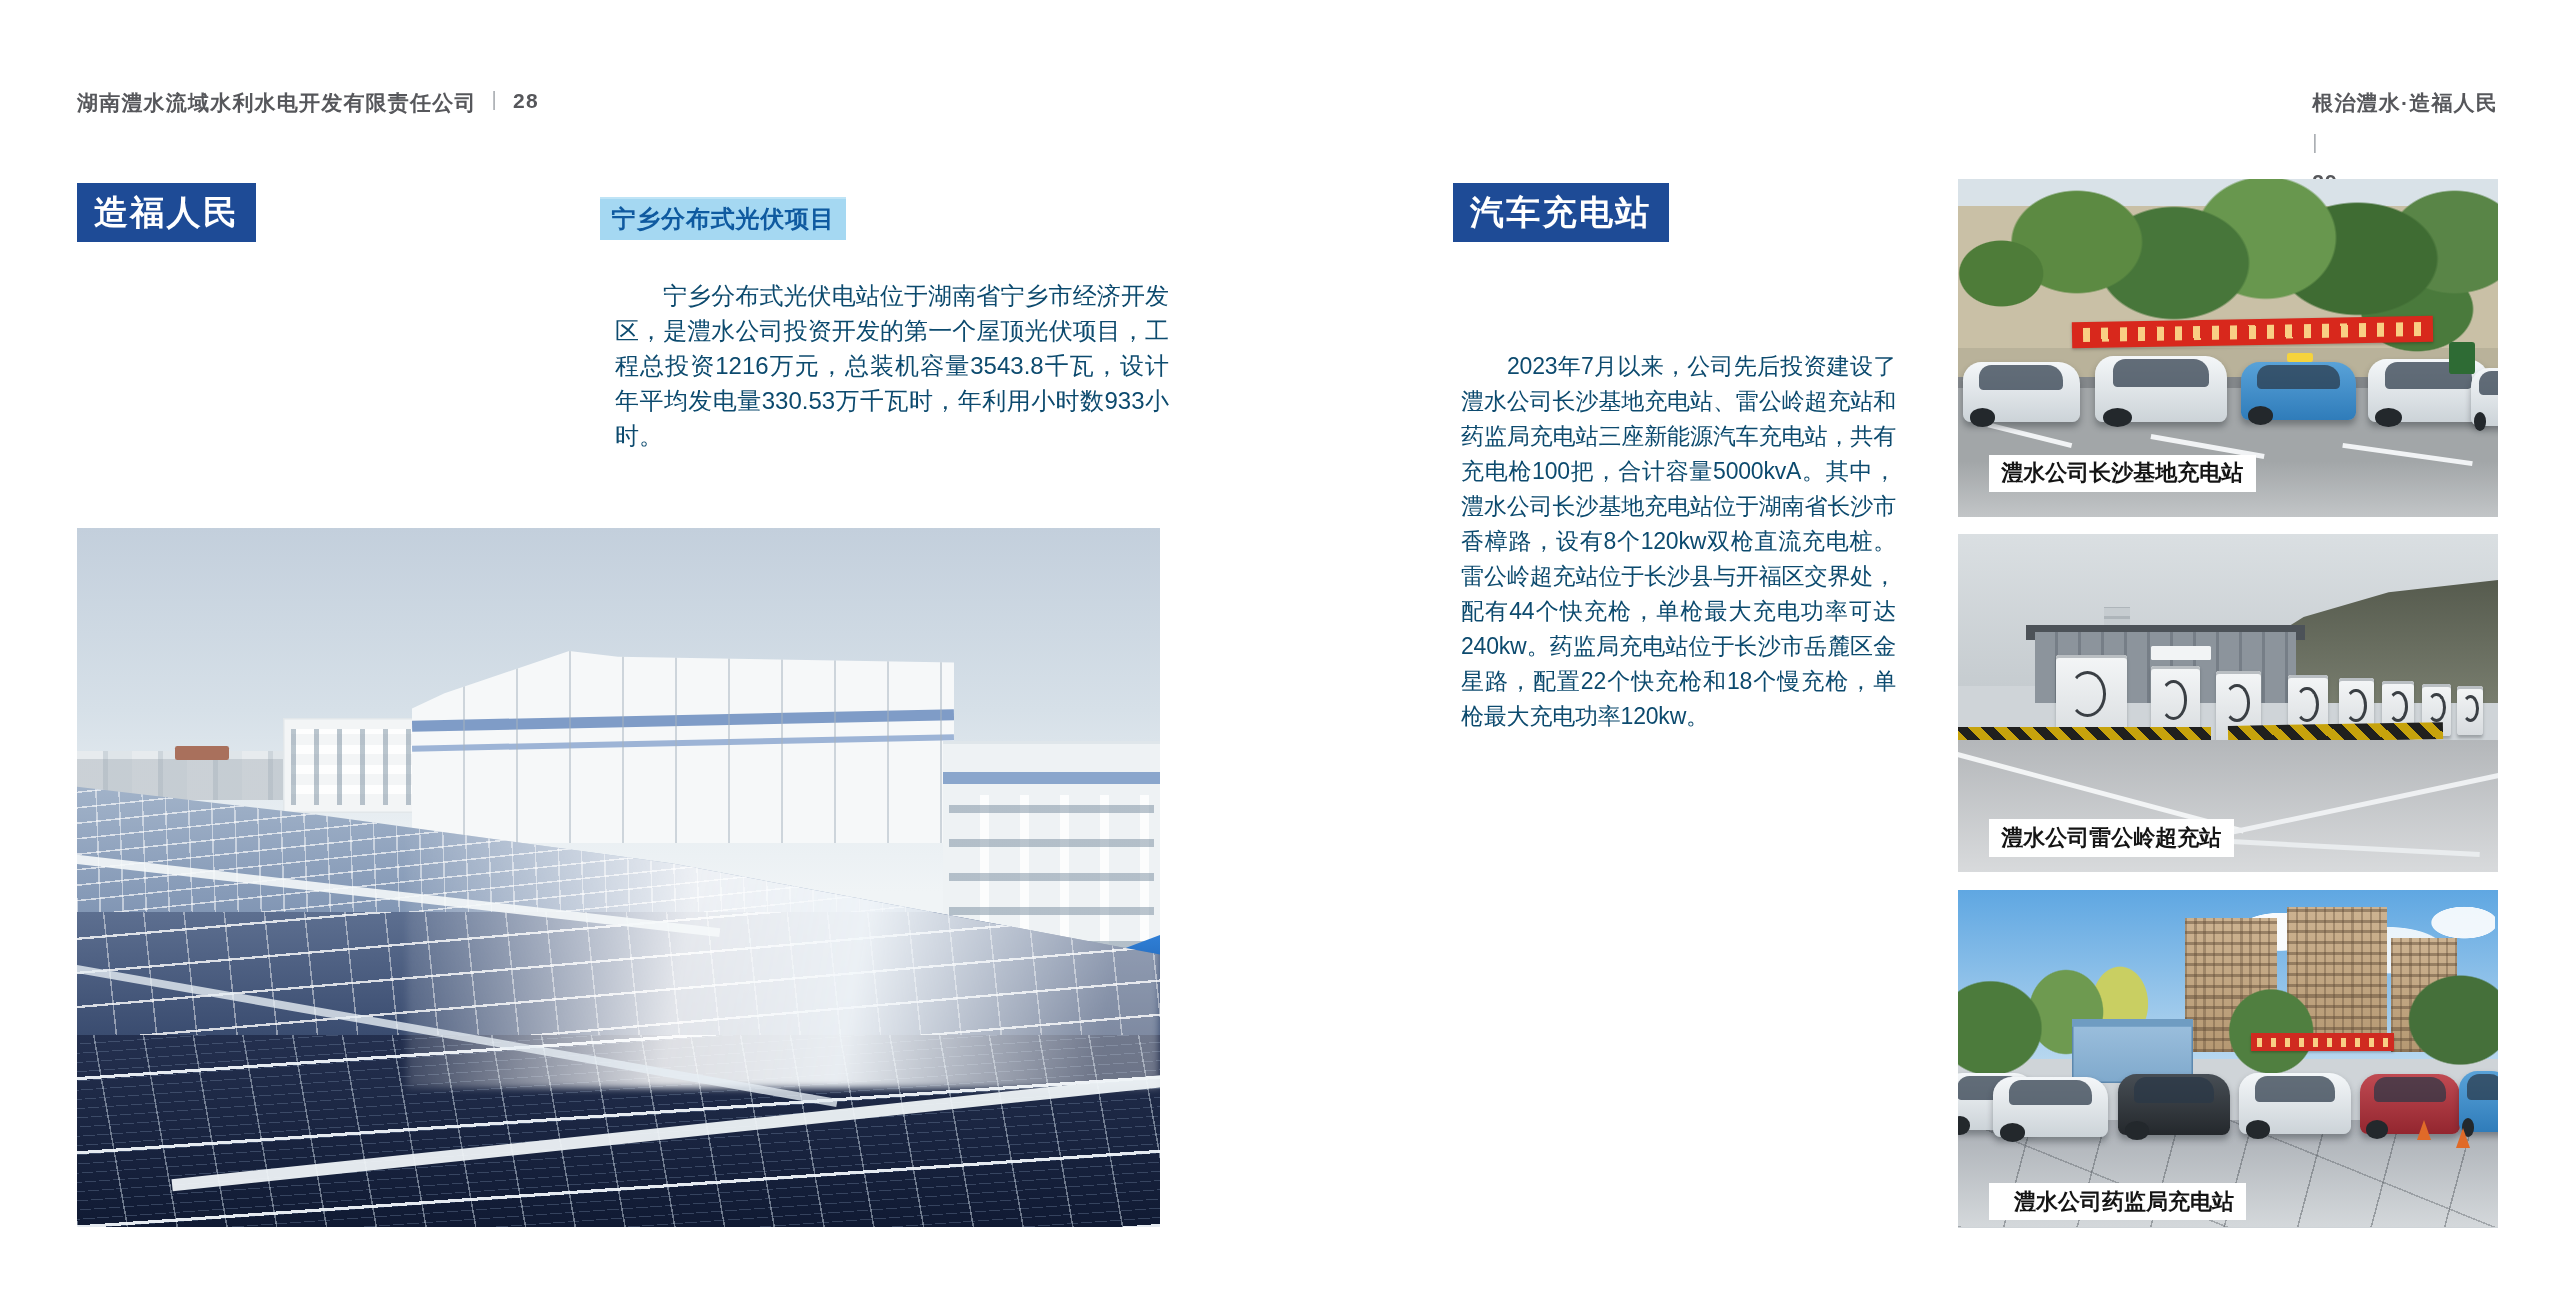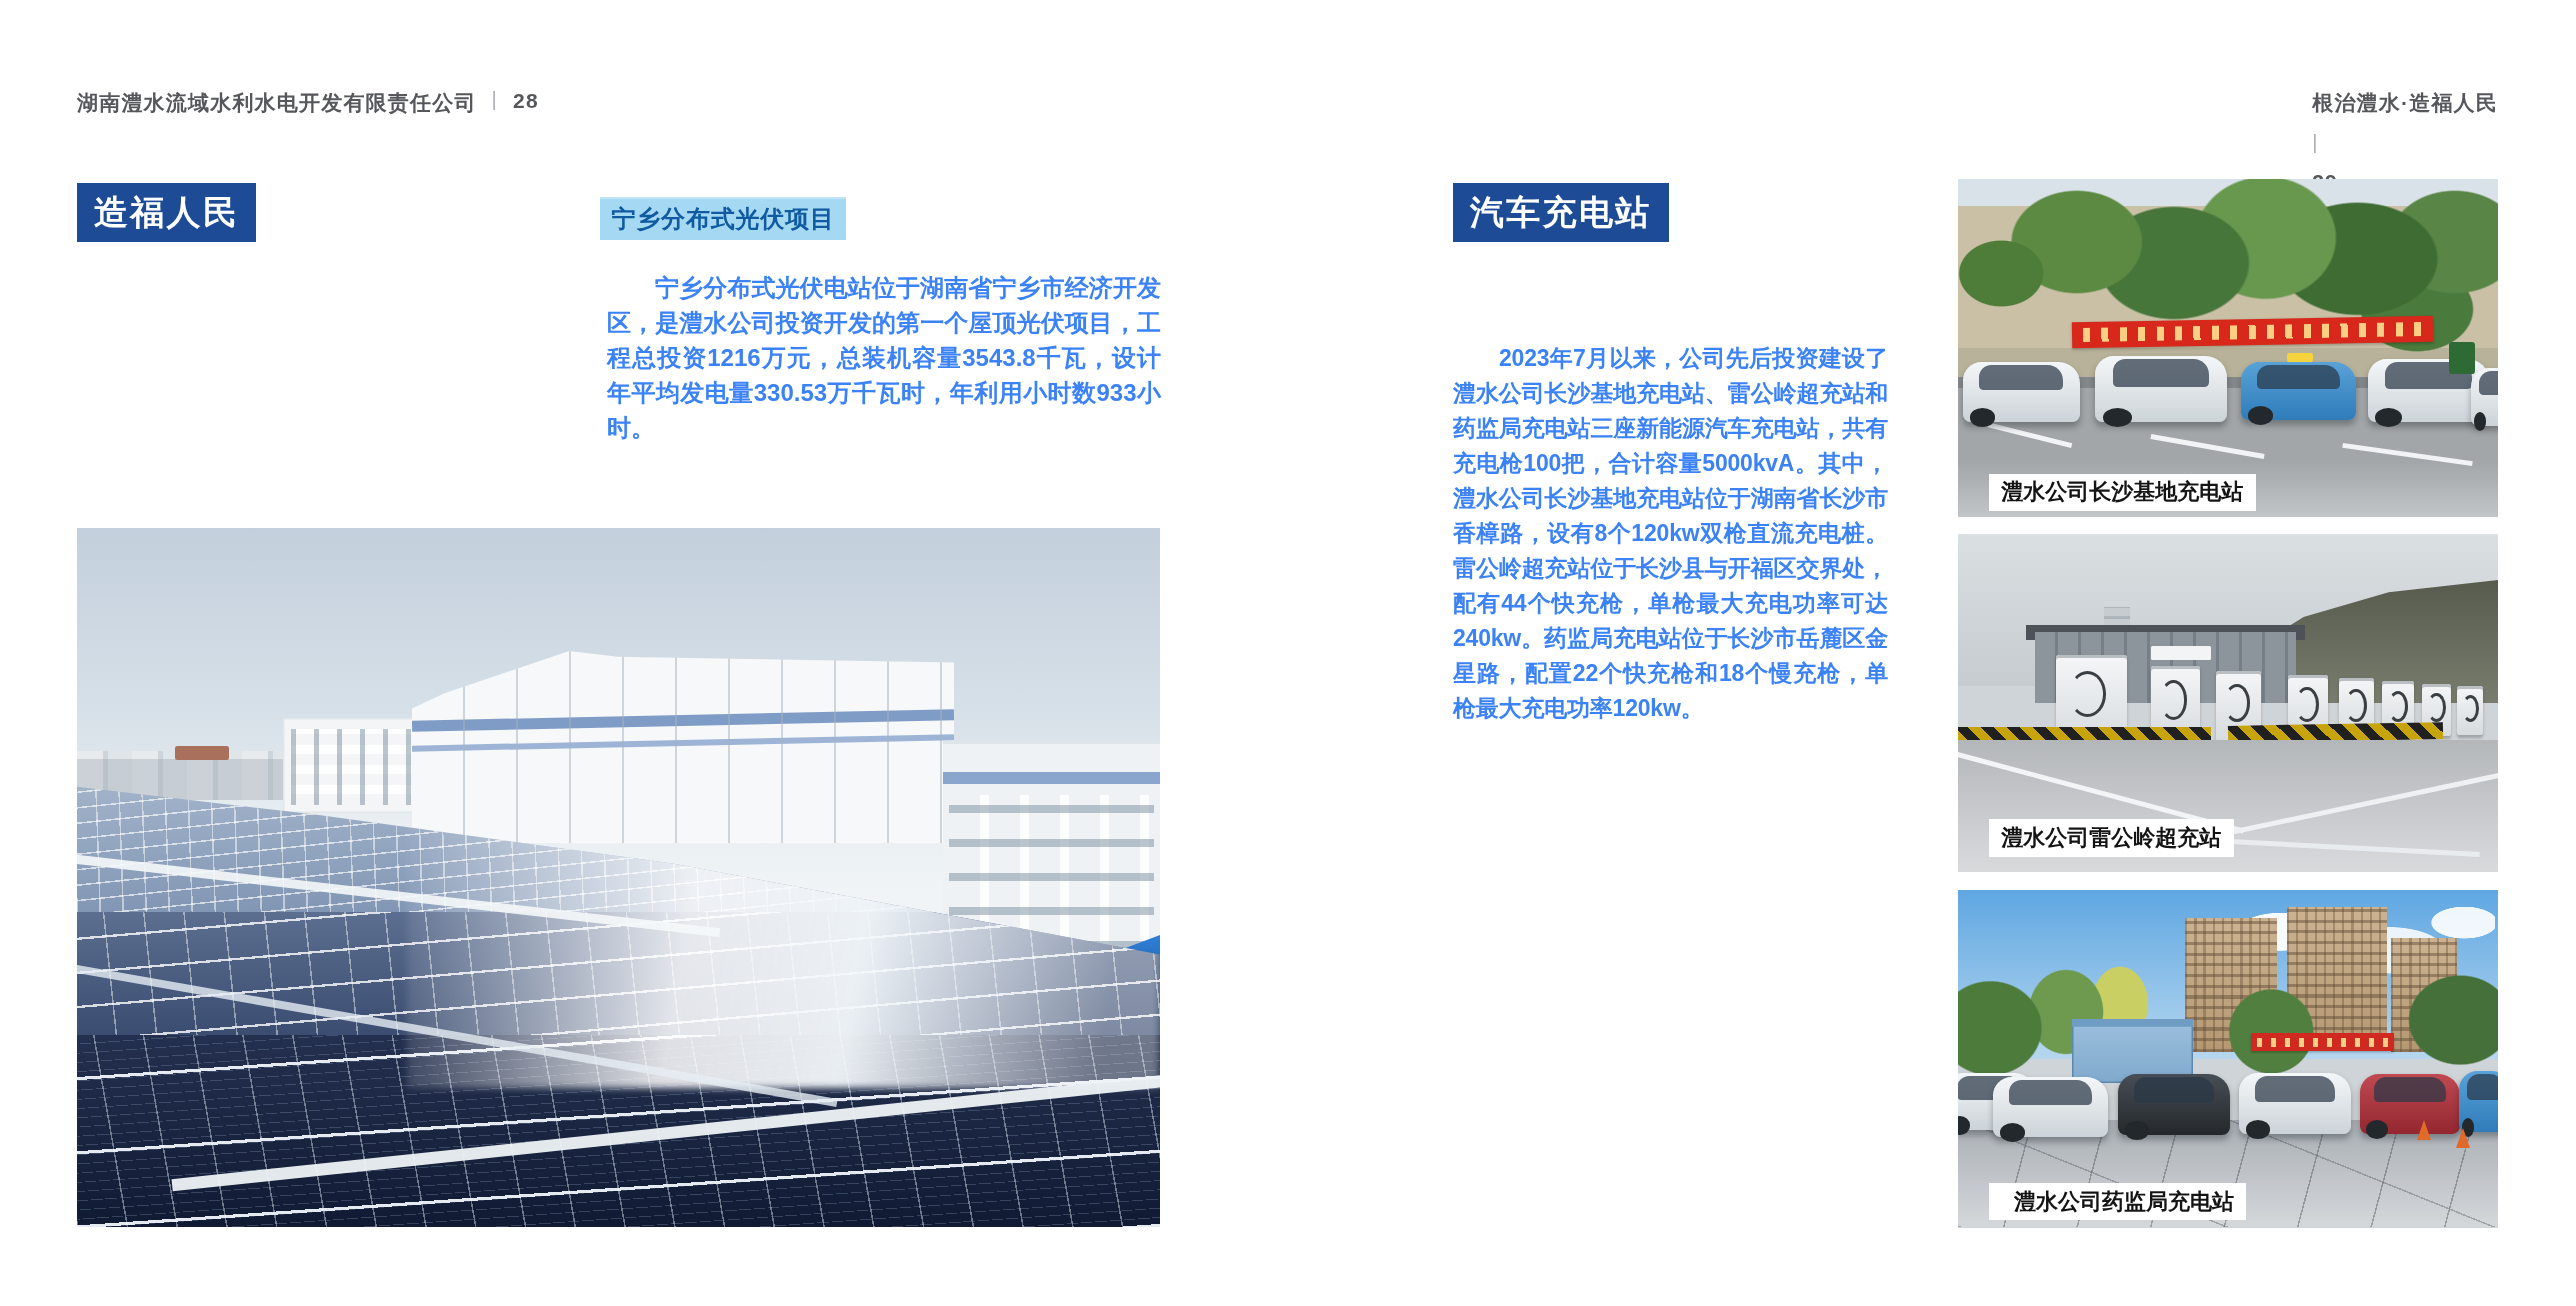--- a/index.html
+++ b/index.html
@@ -23,22 +23,22 @@
   }
   .pv-title{left:77px;top:183px;}
   .ev-title{left:1453px;top:183px;}
   .project-label{
     position:absolute;left:600px;top:197px;background:#a5d8f2;color:#0f5aa0;
     font-weight:bold;font-size:24px;line-height:24px;padding:8.4px 11.5px;
     letter-spacing:0.8px;white-space:nowrap;border-top:2.3px solid #bfe4f6;
   }
   
   .body-para{
-    position:absolute;color:#3b82f6;font-weight:700;text-align:justify;
-    text-indent:2em;margin:0;
+    position:absolute;color:#0c4a6e;font-weight:400;text-align:justify;
+    text-indent:2em;margin:8px;
   }
   .pv-para{left:607px;top:270px;width:554px;font-size:24px;line-height:35px;}
   .ev-para{left:1453px;top:341px;width:435px;font-size:23px;line-height:35px;letter-spacing:-0.2px;}
   
   .photo{position:absolute;overflow:hidden;}
   .photo-caption{
     position:absolute;left:31px;background:#ffffff;color:#141414;
     font-family:"Liberation Serif","DejaVu Serif",serif;font-weight:bold;
     font-size:22px;line-height:22px;padding:7.7px 12.3px;white-space:nowrap;z-index:30;
   }
@@ -269,21 +269,21 @@
   <div class="abs p1-line p1-l2"></div>
   <div class="abs p1-line p1-l3"></div>
   <div class="car car-white p1-car1"></div>
   <div class="car car-white p1-car2"></div>
   <div class="car car-blue p1-taxi">
     <div class="sign"></div>
   </div>
   <div class="car car-white p1-car3"></div>
   <div class="abs p1-bin"></div>
   <div class="car car-white p1-car4"></div>
-  <div class="photo-caption" style="bottom:6px;">澧水公司长沙基地充电站</div>
+  <div class="photo-caption" style="bottom:25px;">澧水公司长沙基地充电站</div>
 </div>
 
 <div class="photo ev-photo photo-2">
   <div class="abs p2-sky"></div>
   <div class="abs p2-hill"></div>
   <div class="abs p2-tower"></div>
   <div class="abs p2-roof"></div>
   <div class="abs p2-bldg"></div>
   <div class="abs p2-sign"></div>
   <div class="pile p2-pile-a"></div>

